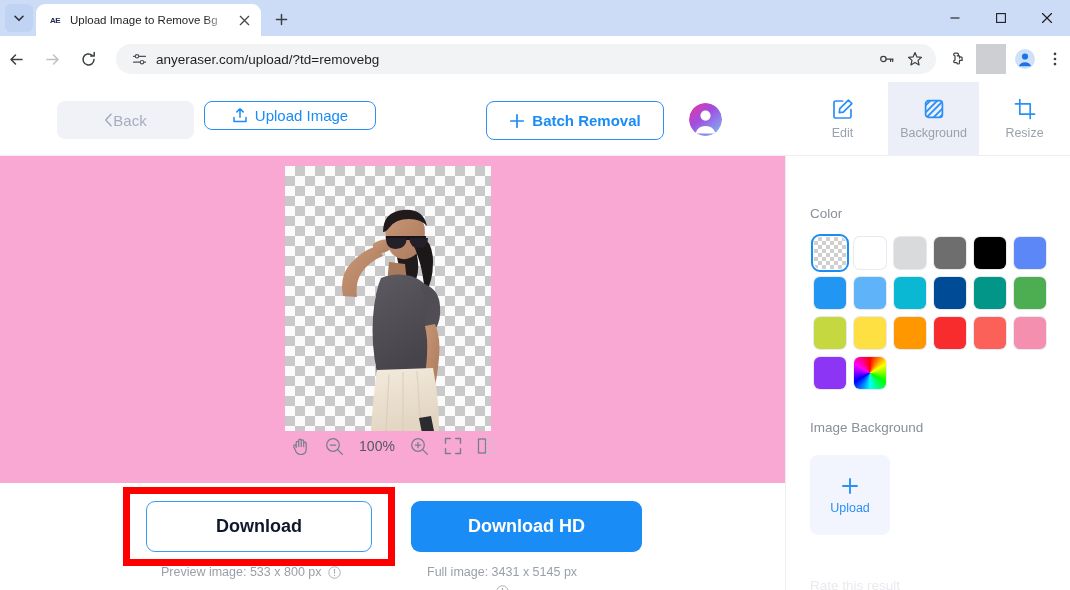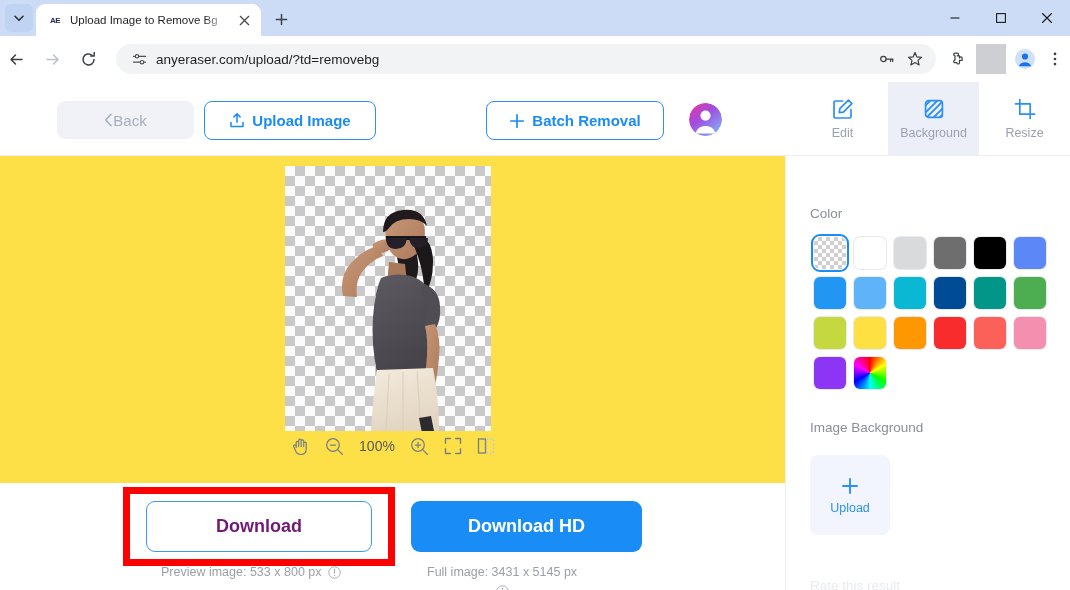--- a/index.html
+++ b/index.html
@@ -96,24 +96,24 @@
   }
   .btn-back {
     position: absolute; left: 57px; top: 101px;
     width: 137px; height: 38px; border-radius: 8px;
     background: #f0f2f8; color: #a6adbb;
     display: flex; align-items: center; justify-content: center; 
     font-size: 15px;
   }
   .btn-upload {
     position: absolute; left: 204px; top: 101px;
-    width: 172px; height: 39px; border-radius: 8px;
+    width: 172px; height: 29px; border-radius: 8px;
     background: #ffffff; border: 1.4px solid #2b90f5; color: #1a8cf5;
     display: flex; align-items: center; justify-content: center; gap: 7px;
-    font-size: 15px; font-weight: bold;
+    font-size: 15px; font-weight: normal;
   }
   .btn-batch {
     position: absolute; left: 486px; top: 101px;
     width: 178px; height: 39px; border-radius: 8px;
     background: #ffffff; border: 1.4px solid #2b90f5; color: #1a8cf5;
     display: flex; align-items: center; justify-content: center; gap: 7px;
     font-size: 15px; font-weight: bold;
   }
   .avatar {
     position: absolute; left: 689px; top: 103px;
@@ -125,21 +125,21 @@
   .modetab {
     width: 91px; height: 74px;
     display: flex; flex-direction: column; align-items: center; justify-content: center;
     gap: 6px; color: #9aa2ae; font-size: 12.5px;
   }
   .modetab.active { background: #eceff8; }
 
   
   .canvas {
     position: absolute; left: 0; top: 156px; width: 785px; height: 353px;
-    background: #fde047;
+    background: #f9a8d4;
   }
   .imgframe {
     position: absolute; left: 285px; top: 10px;
     width: 206px; height: 265px;
     background-image:
       linear-gradient(45deg, #c9c9c9 25%, transparent 25%, transparent 75%, #c9c9c9 75%),
       linear-gradient(45deg, #c9c9c9 25%, transparent 25%, transparent 75%, #c9c9c9 75%);
     background-size: 20px 20px;
     background-position: 0 0, 10px 10px;
     background-color: #fbfbfb;
@@ -163,21 +163,21 @@
     background: #ffffff;
   }
   .redbox {
     position: absolute; left: 123px; top: 4px;
     width: 272px; height: 79px;
     border: 7px solid #fe0000; background: #ffffff;
   }
   .btn-download {
     position: absolute; left: 146px; top: 18px;
     width: 226px; height: 51px; border-radius: 9px;
-    background: #ffffff; border: 1.4px solid #3a9bf4; color: #701a75;
+    background: #ffffff; border: 1.4px solid #3a9bf4; color: #0f172a;
     display: flex; align-items: center; justify-content: center;
     font-size: 18px; font-weight: bold;
   }
   .btn-downloadhd {
     position: absolute; left: 411px; top: 18px;
     width: 231px; height: 51px; border-radius: 9px;
     background: #1a8cf5; color: #ffffff;
     display: flex; align-items: center; justify-content: center;
     font-size: 18px; font-weight: bold;
   }

